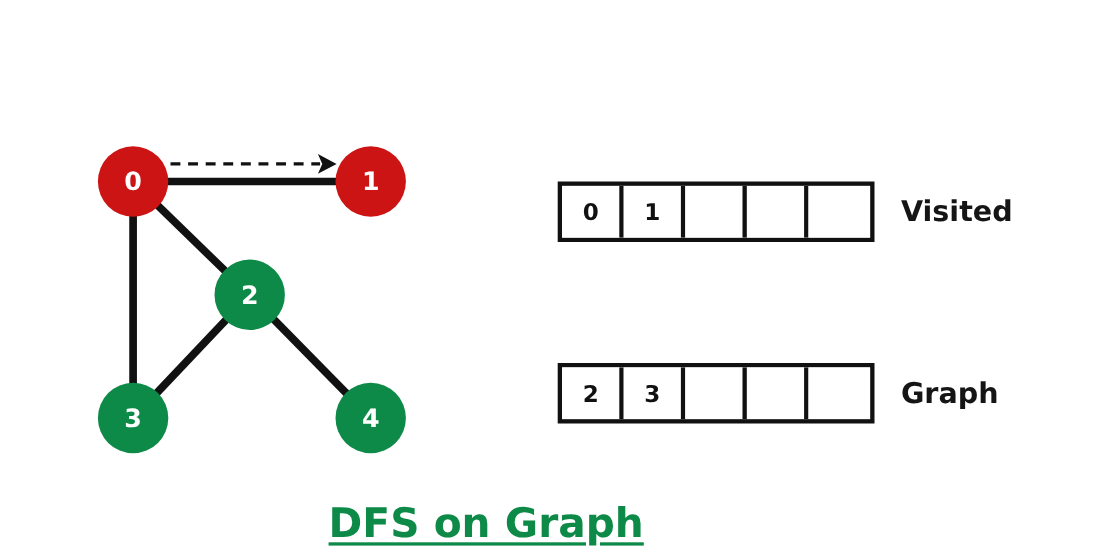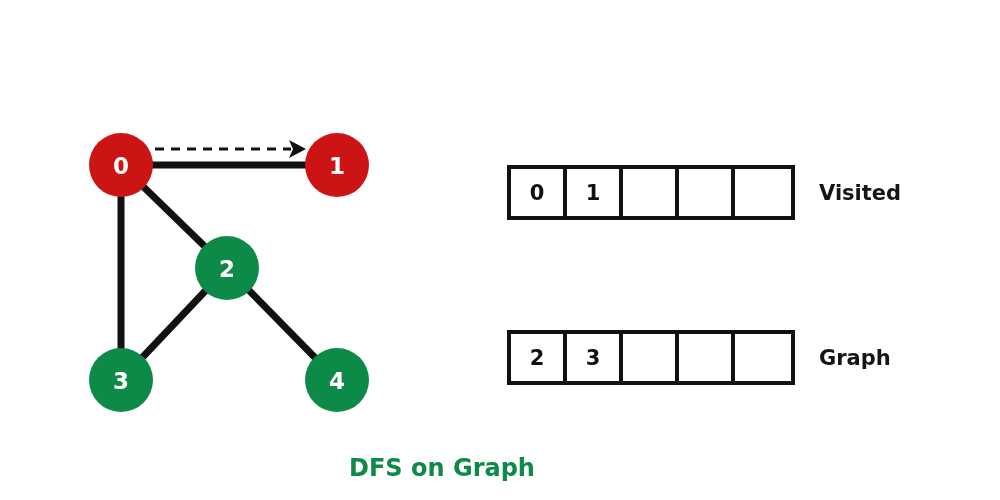--- a/index.html
+++ b/index.html
@@ -76,37 +76,38 @@
     font-family: "DejaVu Sans", sans-serif;
     font-size: 21px;
     font-weight: 700;
     color: #111111;
     background: #ffffff;
   }
   .array-cell:last-child { border-right: none; }
   .array-caption {
     margin-left: 24px;
     font-family: "DejaVu Sans", sans-serif;
-    font-size: 21px;
+    font-size: 26px;
     font-weight: 700;
     color: #151515;
     white-space: nowrap;
   }
 
   
   #figure-title {
     position: absolute;
     left: 0;
     top: 454px;
     width: 884px;
     text-align: center;
     font-family: "DejaVu Sans", sans-serif;
-    font-size: 24px;
+    font-size: 37px;
     font-weight: 700;
     color: #0e8a48;
+    text-decoration: underline;
     text-decoration-thickness: 3px;
     text-underline-offset: 5px;
   }
 </style>
 </head>
 <body>
 
 <div id="stage">
 
   <svg class="graph-svg" viewBox="0 0 480 440">

